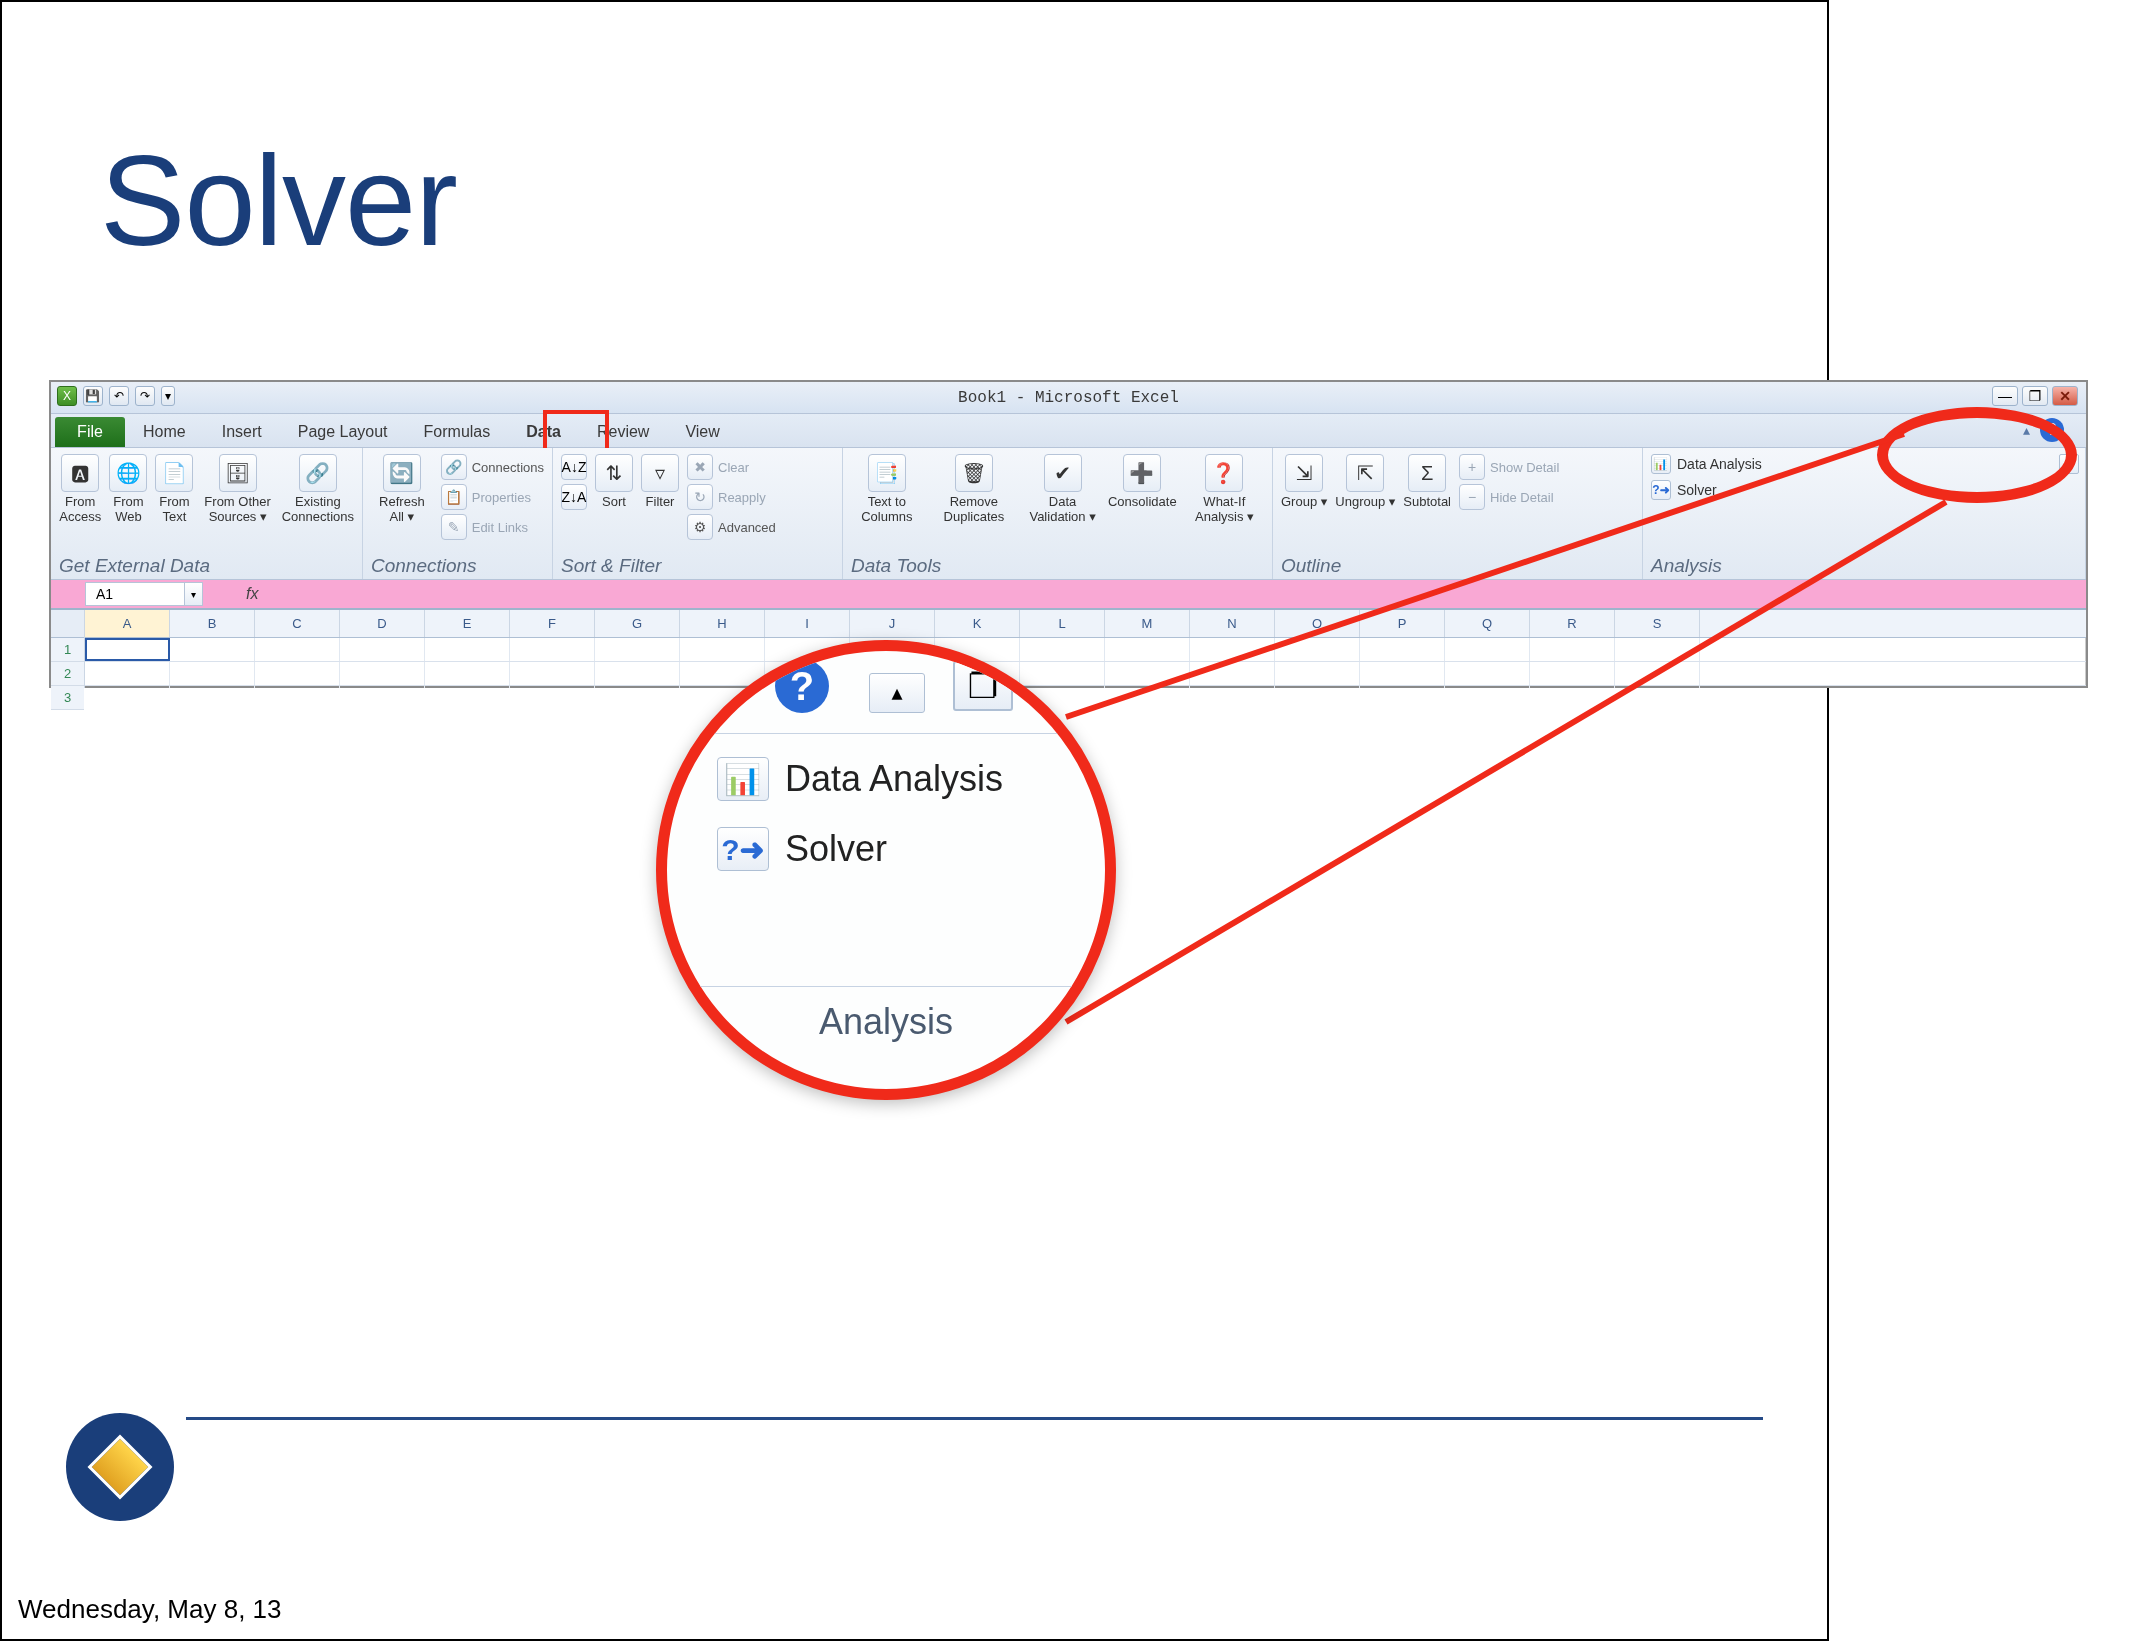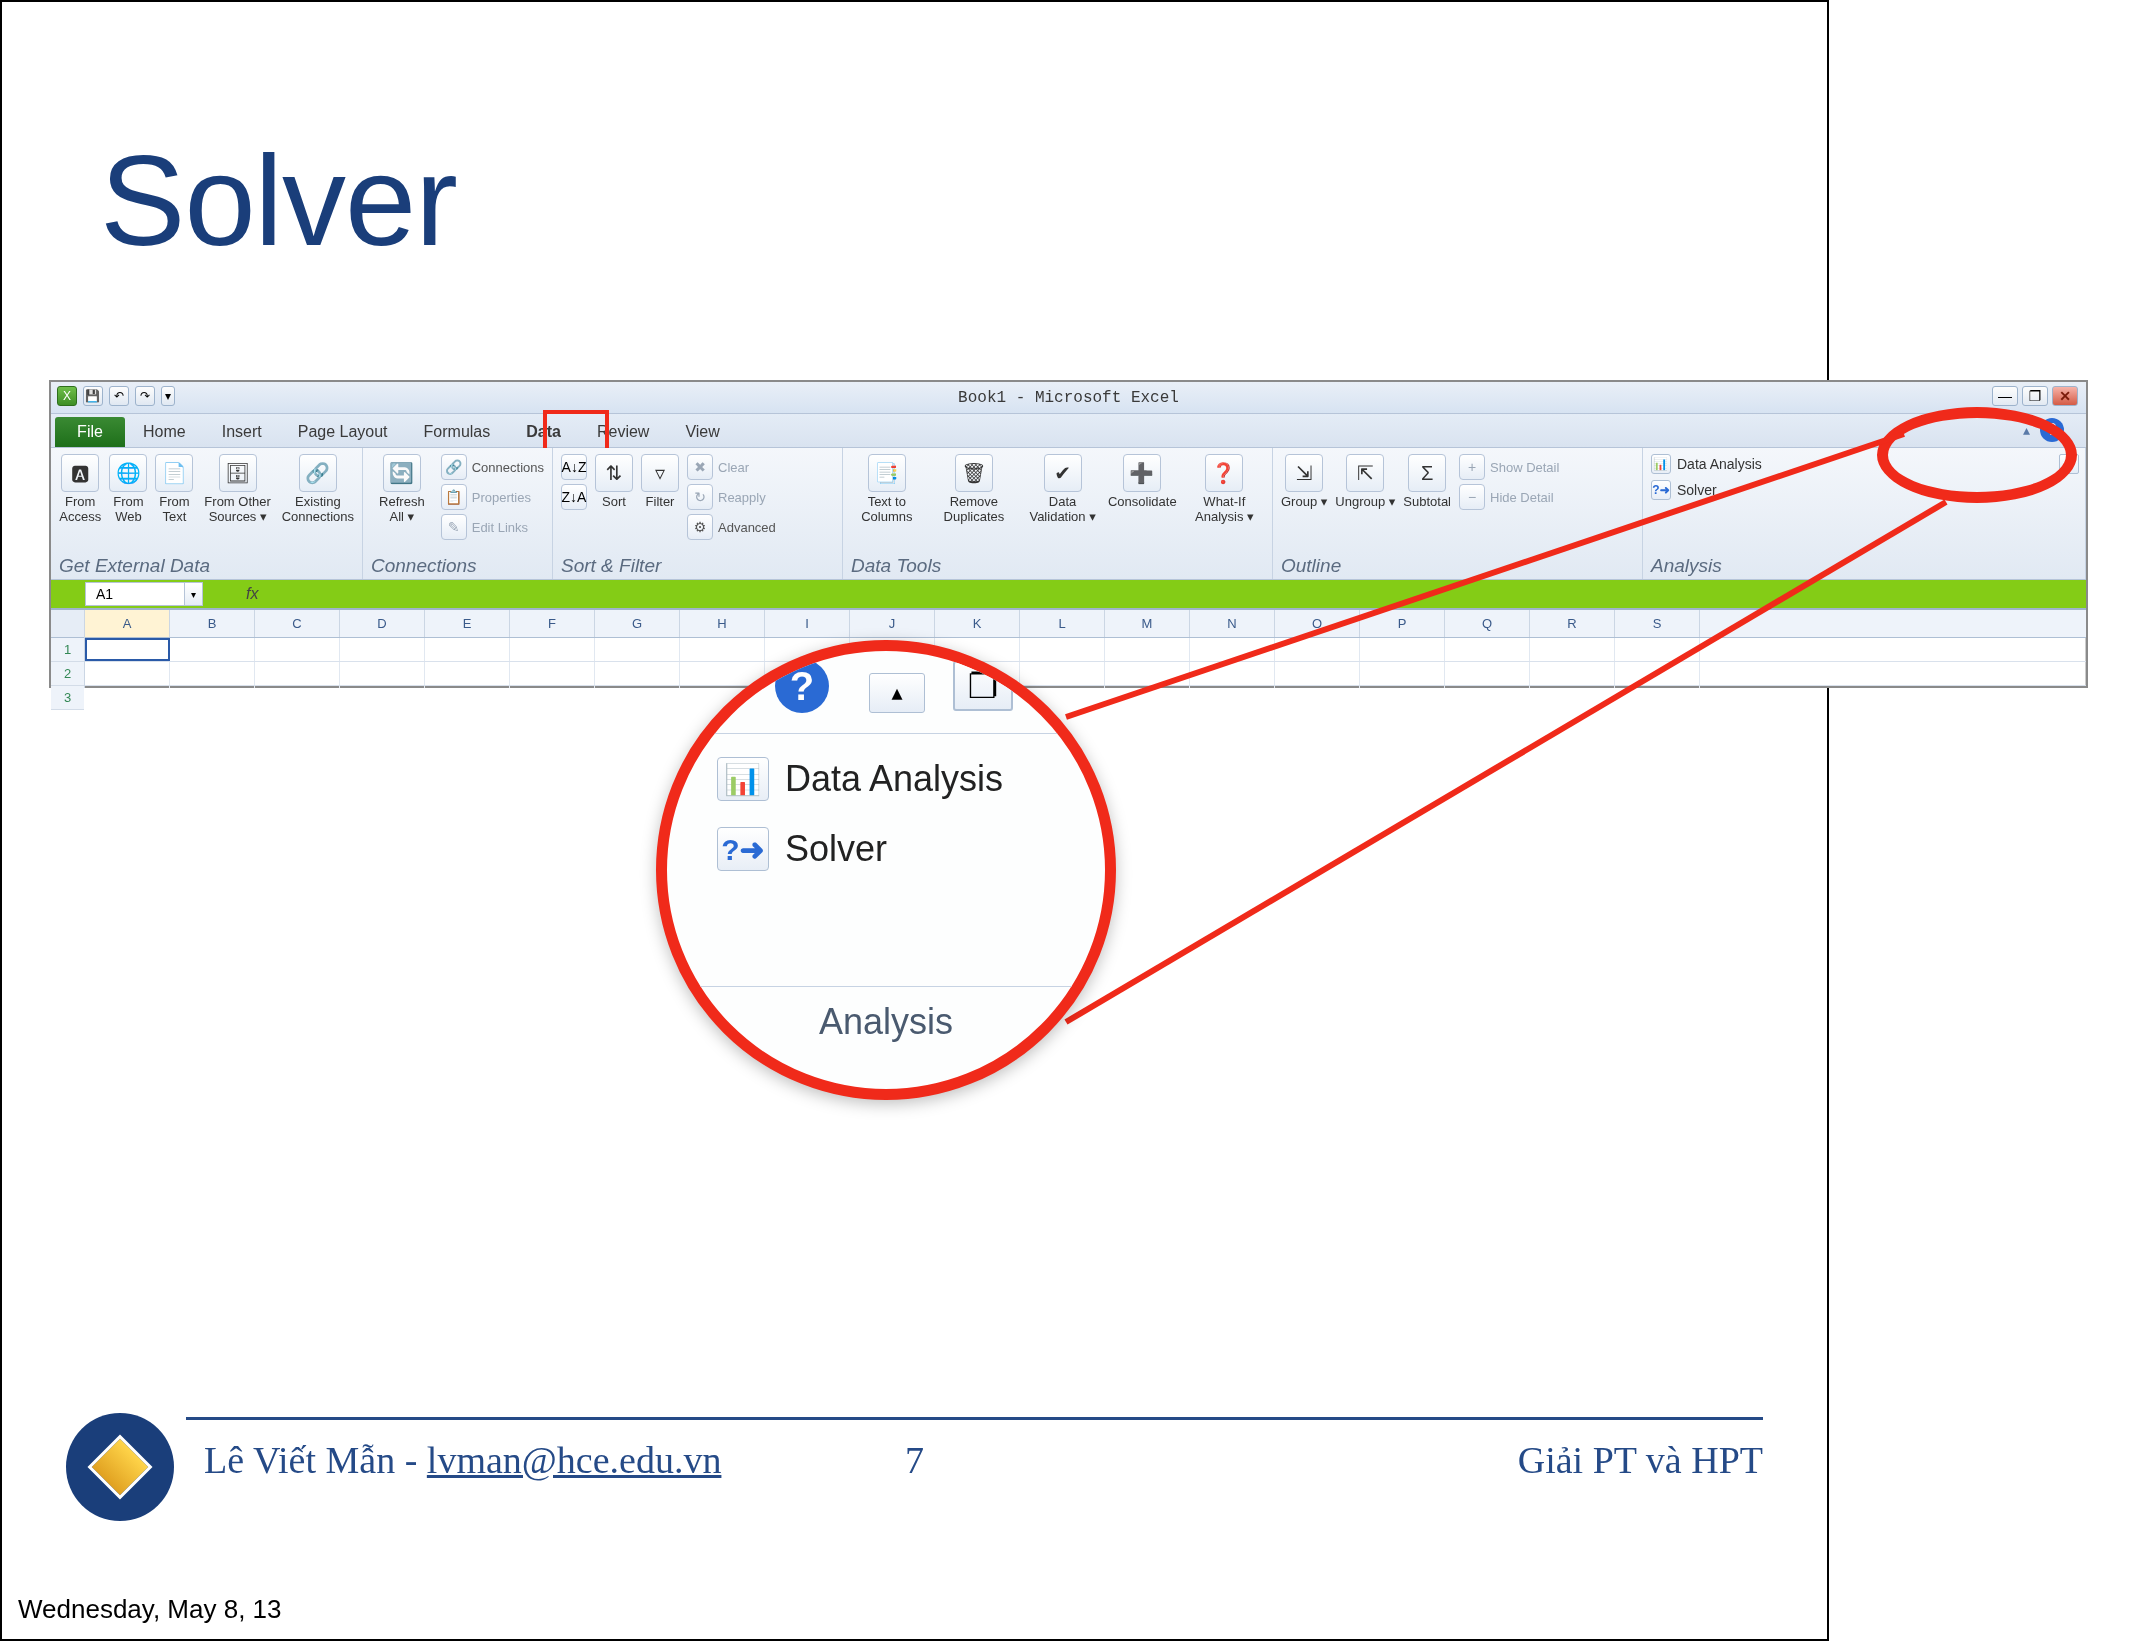--- a/index.html
+++ b/index.html
@@ -29,21 +29,21 @@
   .group { position:relative; border-right:1px solid #c7d3e3; padding:6px 8px 2px 8px; display:flex; flex-direction:column; }
   .group-body { flex:1; display:flex; gap:8px; align-items:flex-start; }
   .group-label { text-align:left; font-size:19px; color:#5b6b80; padding-top:2px;font-style:italic; }
   .rbtn { display:flex; flex-direction:column; align-items:center; gap:2px; font-size:13px; color:#333; text-align:center; }
   .ricon { width:38px; height:38px; border:1px solid #b6c4d8; border-radius:4px; background:linear-gradient(#fff,#e6edf6); display:flex; align-items:center; justify-content:center; font-size:20px; }
   .ricon.sm { width:26px; height:26px; font-size:14px; }
   .mini-row { display:flex; align-items:center; gap:5px; font-size:13px; color:#555; }
   .mini-row.dim { color:#9aa6b5; }
   .stack { display:flex; flex-direction:column; gap:4px; }
   
-  .formula-row { height:30px; border-bottom:2px solid #9fb4cc; display:flex; align-items:center; background:#84cc16; }
+  .formula-row { height:30px; border-bottom:2px solid #9fb4cc; display:flex; align-items:center; background:#f9a8d4; }
   .name-box { width:100px; height:24px; margin-left:34px; border:1px solid #b6c4d8; background:#fff; font-size:14px; padding-left:10px; display:flex; align-items:center; }
   .name-dd { width:18px; height:24px; border:1px solid #b6c4d8; border-left:none; background:linear-gradient(#fff,#e6edf6); font-size:10px; display:flex; align-items:center; justify-content:center; }
   .fx { margin-left:43px; font-style:italic; font-size:16px; color:#444; }
   
   .sheet { height:78px; display:flex; }
   .rowhead-col { width:34px; border-right:1px solid #cbd6e4; }
   .corner { height:28px; border-bottom:1px solid #aebfd4; background:#e6edf6; }
   .rh { height:24px; border-bottom:1px solid #d3dce8; font-size:13px; color:#385; display:flex; align-items:center; justify-content:center; background:#eef3fa; }
   .grid-right { flex:1; overflow:hidden; }
   .colheads { height:28px; display:flex; border-bottom:1px solid #aebfd4; background:#eef3fa; }
@@ -404,24 +404,17 @@
       <div class="z-sep-bot"></div>
       <div class="z-group-label">Analysis</div>
     </div>
   </div>
 
   <div class="footer">
     <div class="logo">
         <div class="logo-inner"></div>
       </div>
     <hr class="footer-hr">
-    <div class="footer-row">
-      <div class="auth">
-        <span>Lê Viết Mẫn</span> - <a>lvman@hce.edu.vn</a>
-      </div>
-      <div class="page-num">7</div>
-      <div class="course">Giải PT và HPT</div>
-    </div>
   </div>
 
   <div class="date-note">Wednesday, May 8, 13</div>
 
 </div>
 
 </body></html>

